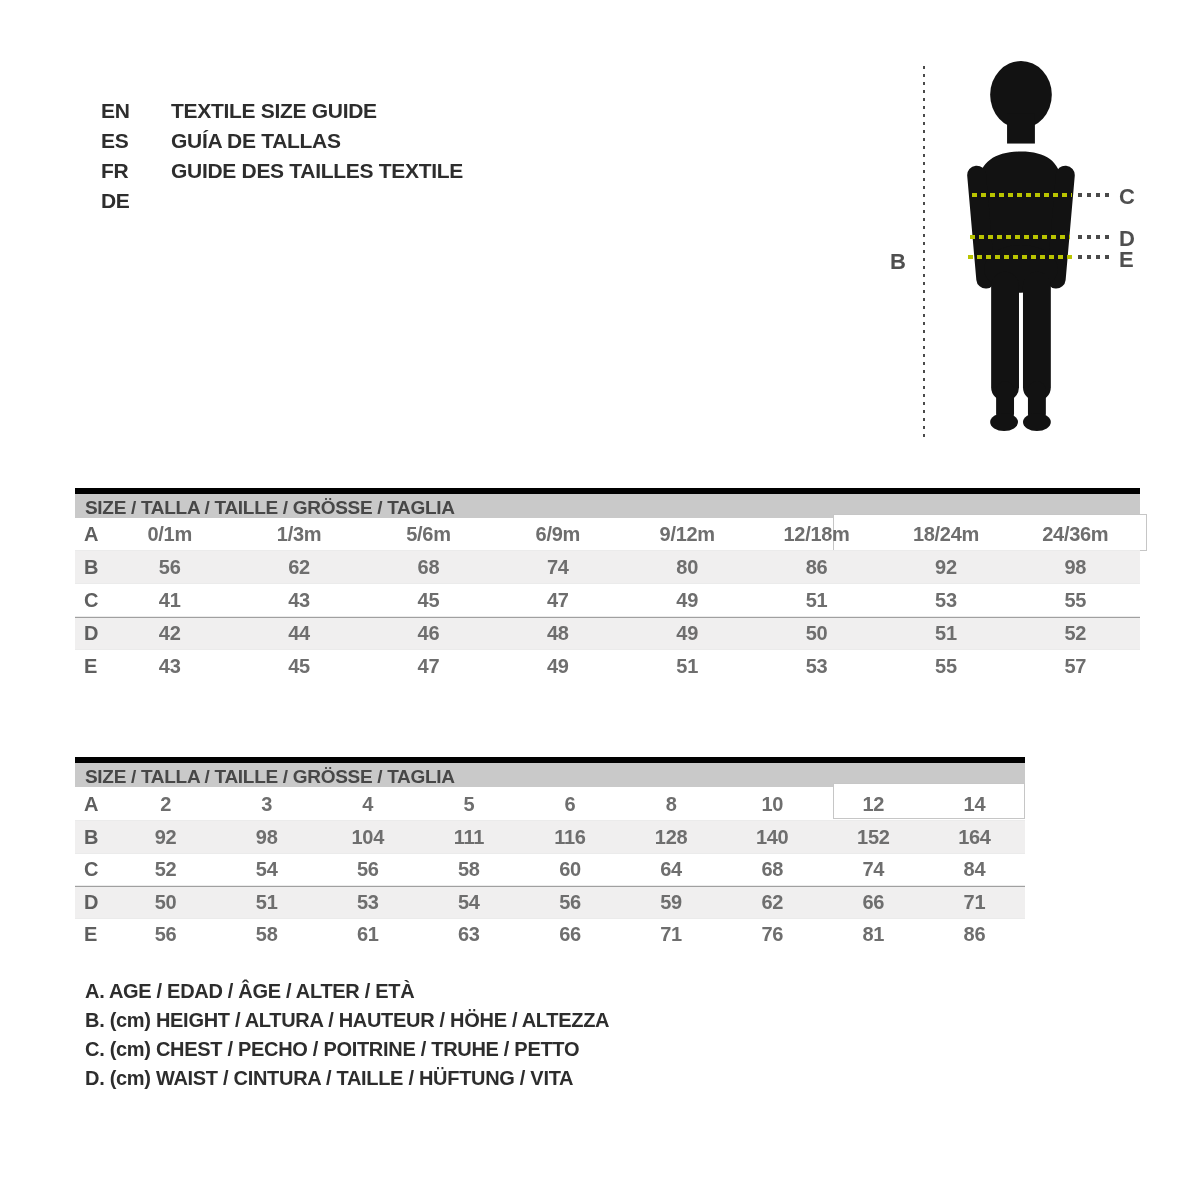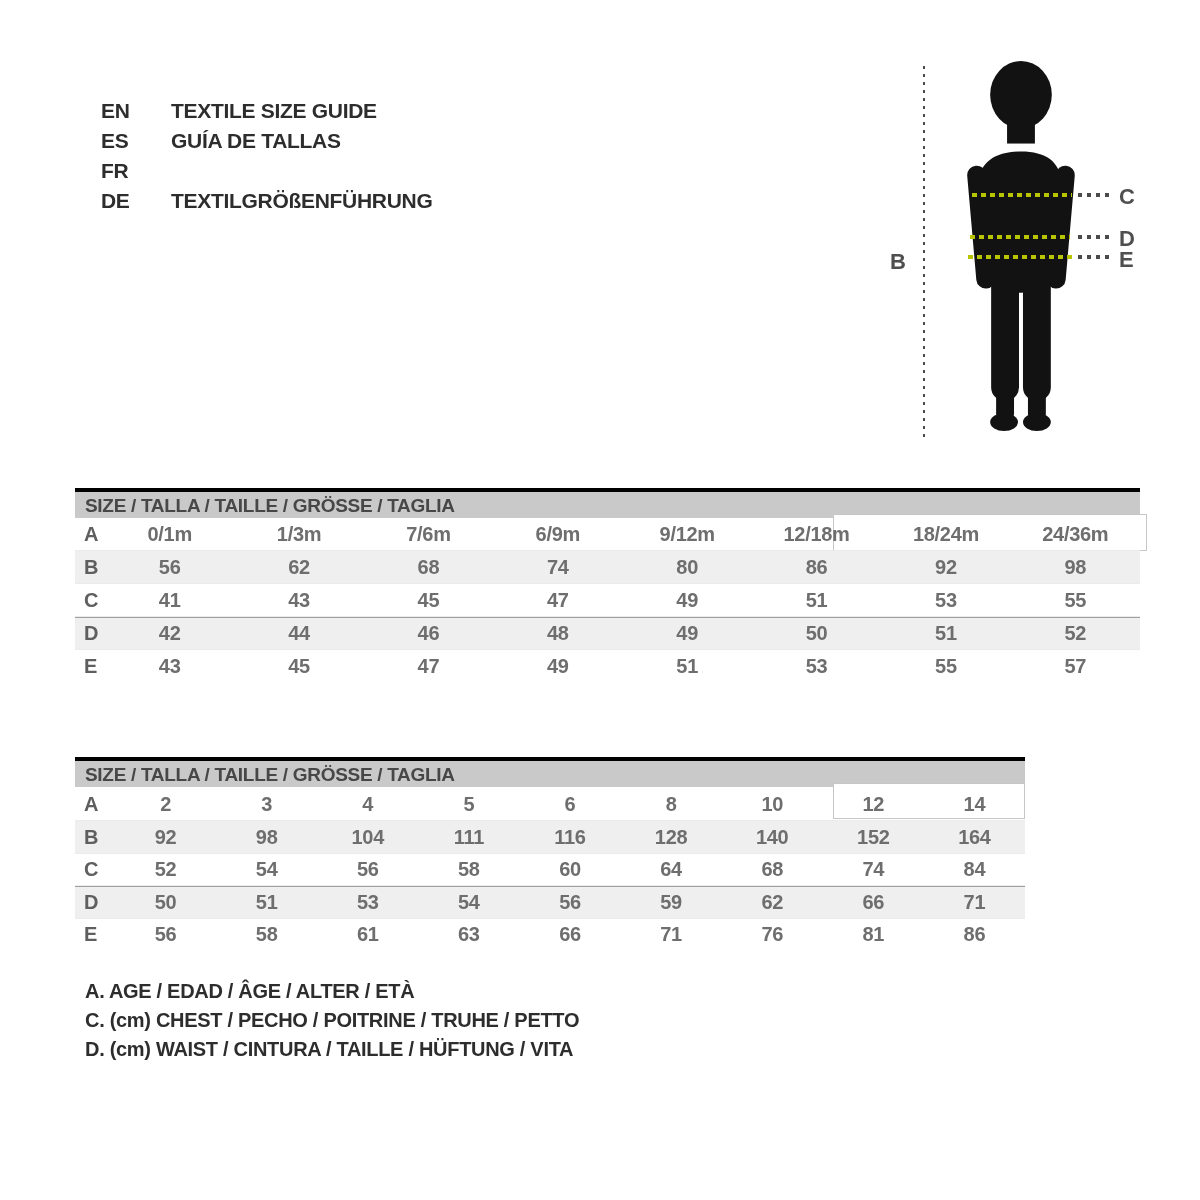--- a/index.html
+++ b/index.html
@@ -16,21 +16,21 @@
   .sil{position:absolute;left:958px;top:58px;color:#121212;}
   .vline{position:absolute;left:923px;top:66px;width:2px;height:372px;
     background:repeating-linear-gradient(180deg,#4a4a4a 0 3px,transparent 3px 8px);}
   .mline{position:absolute;height:4px;}
   .mline.accent{background:repeating-linear-gradient(90deg,var(--accent) 0 5px,transparent 5px 9px);}
   .mline.gray{background:repeating-linear-gradient(90deg,#4a4a4a 0 4px,transparent 4px 9px);}
   .flabel{position:absolute;font-size:22px;color:#4f4f4f;}
   
   .sec-title{position:absolute;left:85px;font-size:20px;color:#2d2d2d;white-space:nowrap;}
   
-  .size-bar{position:absolute;height:30px;background:#c9c9c9;border-top:4px solid #000000;
+  .size-bar{position:absolute;height:30px;background:#c9c9c9;border-top:6px solid #000000;
     box-sizing:border-box;font-size:19px;color:#474747;padding-left:10px;line-height:27px;z-index:0;}
   
   .tbl{position:absolute;z-index:2;}
   .trow{display:flex;align-items:center;border-bottom:1px solid #ebebeb;box-sizing:border-box;}
   .tbl.babies .trow{height:33px;}
   .tbl.children .trow{height:32.4px;}
   .trow.shade{background:#f0efef;}
   .trow.dark-top{border-top:1px solid #a0a0a0;}
   .trow:last-child{border-bottom:none;}
   .lab{box-sizing:border-box;padding-left:9px;color:#5f5f5f;font-size:20px;}
@@ -54,24 +54,24 @@
       <li>
         <span class="code">EN</span>
         <span class="lbl">TEXTILE SIZE GUIDE</span>
       </li>
       <li>
         <span class="code">ES</span>
         <span class="lbl">GUÍA DE TALLAS</span>
       </li>
       <li>
         <span class="code">FR</span>
+        <span class="lbl">GUIDE DES TAILLES TEXTILE</span>
       </li>
       <li>
         <span class="code">DE</span>
-        <span class="lbl">TEXTILGRÖßENFÜHRUNG</span>
       </li>
     </ul>
 
   <svg class="sil" width="120" height="378" viewBox="0 0 120 380" style="color: rgb(18, 18, 18);">
     <g fill="currentColor">
       <ellipse cx="63" cy="37" rx="31" ry="34"></ellipse>
       <rect x="49" y="56" width="28" height="30"></rect>
       <path d="M 20 125 C 22 104 38 94 63 94 C 88 94 102 104 104 125 L 100 180 C 98 202 88 210 63 210 C 38 210 28 202 26 180 Z"></path>
       <rect x="-9.5" y="-62" width="19" height="124" rx="9.5" transform="translate(23,170) rotate(-5)"></rect>
       <rect x="-9.5" y="-62" width="19" height="124" rx="9.5" transform="translate(103,170) rotate(5)"></rect>
@@ -96,21 +96,21 @@
   <div class="flabel" style="left:1119px;top:226px;">D</div>
   <div class="flabel" style="left:1119px;top:247px;">E</div>
 
   <div class="size-bar" style="left:75px;top:488px;width:1065px;">SIZE / TALLA / TAILLE / GRÖSSE / TAGLIA</div>
   <div class="sel-box babies"></div>
   <div class="tbl babies" id="babies-tbl" style="left:75px;top:518px;width:1065px;">
       <div class="trow">
         <span class="lab">A</span>
         <span class="val">0/1m</span>
         <span class="val">1/3m</span>
-        <span class="val">7/6m</span>
+        <span class="val">5/6m</span>
         <span class="val">6/9m</span>
         <span class="val">9/12m</span>
         <span class="val">12/18m</span>
         <span class="val">18/24m</span>
         <span class="val">24/36m</span>
       </div>
       <div class="trow shade">
         <span class="lab">B</span>
         <span class="val">56</span>
         <span class="val">62</span>
@@ -216,17 +216,18 @@
         <span class="val">66</span>
         <span class="val">71</span>
         <span class="val">76</span>
         <span class="val">81</span>
         <span class="val">86</span>
       </div>
     </div>
 
   <ul class="legend" id="legend">
       <li>A. AGE / EDAD / ÂGE / ALTER / ETÀ</li>
+      <li>B. (cm) HEIGHT / ALTURA / HAUTEUR / HÖHE / ALTEZZA</li>
       <li>C. (cm) CHEST / PECHO / POITRINE / TRUHE / PETTO</li>
       <li>D. (cm) WAIST / CINTURA / TAILLE / HÜFTUNG / VITA</li>
     </ul>
 
 </div>
 
 </body></html>

